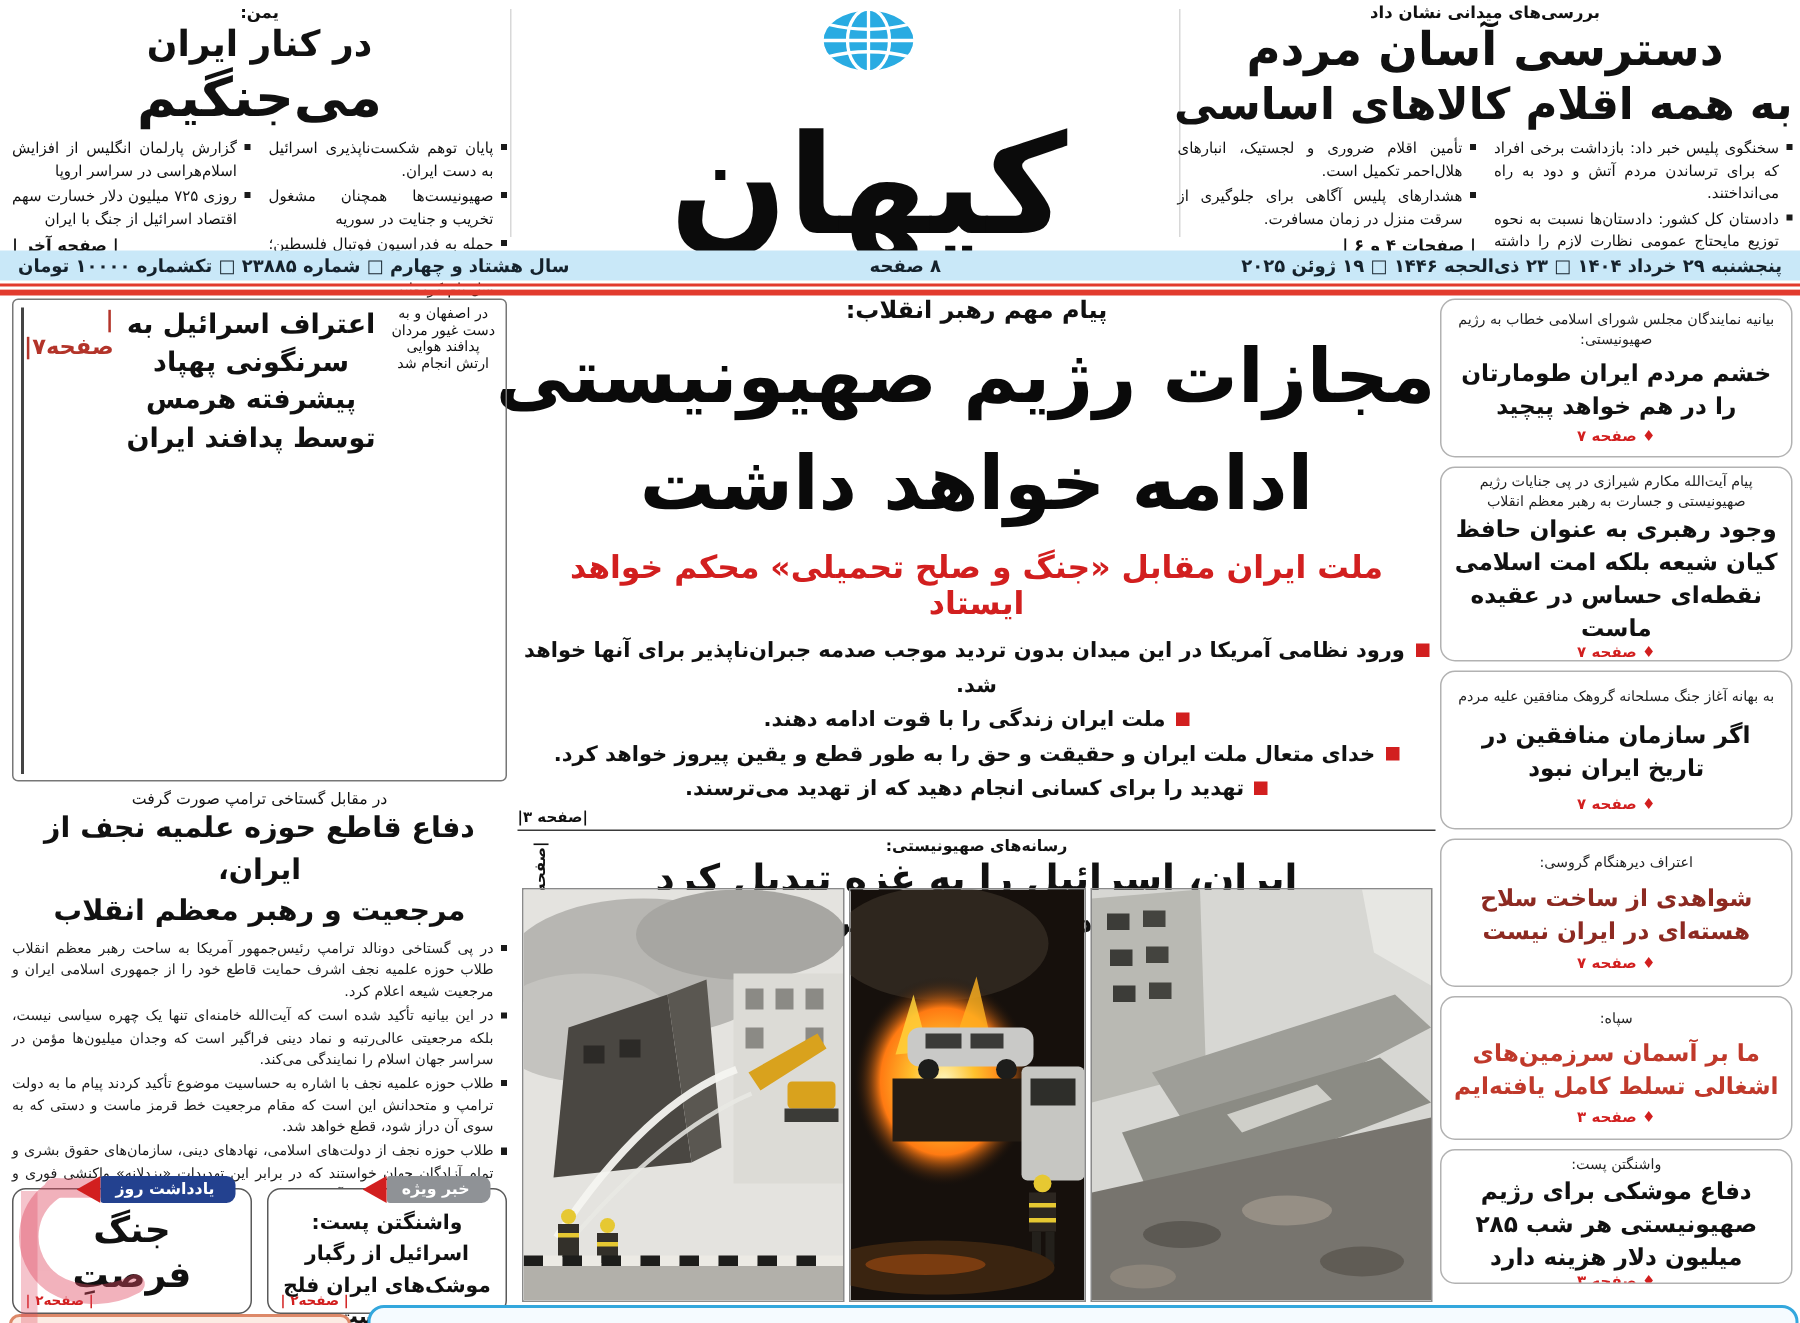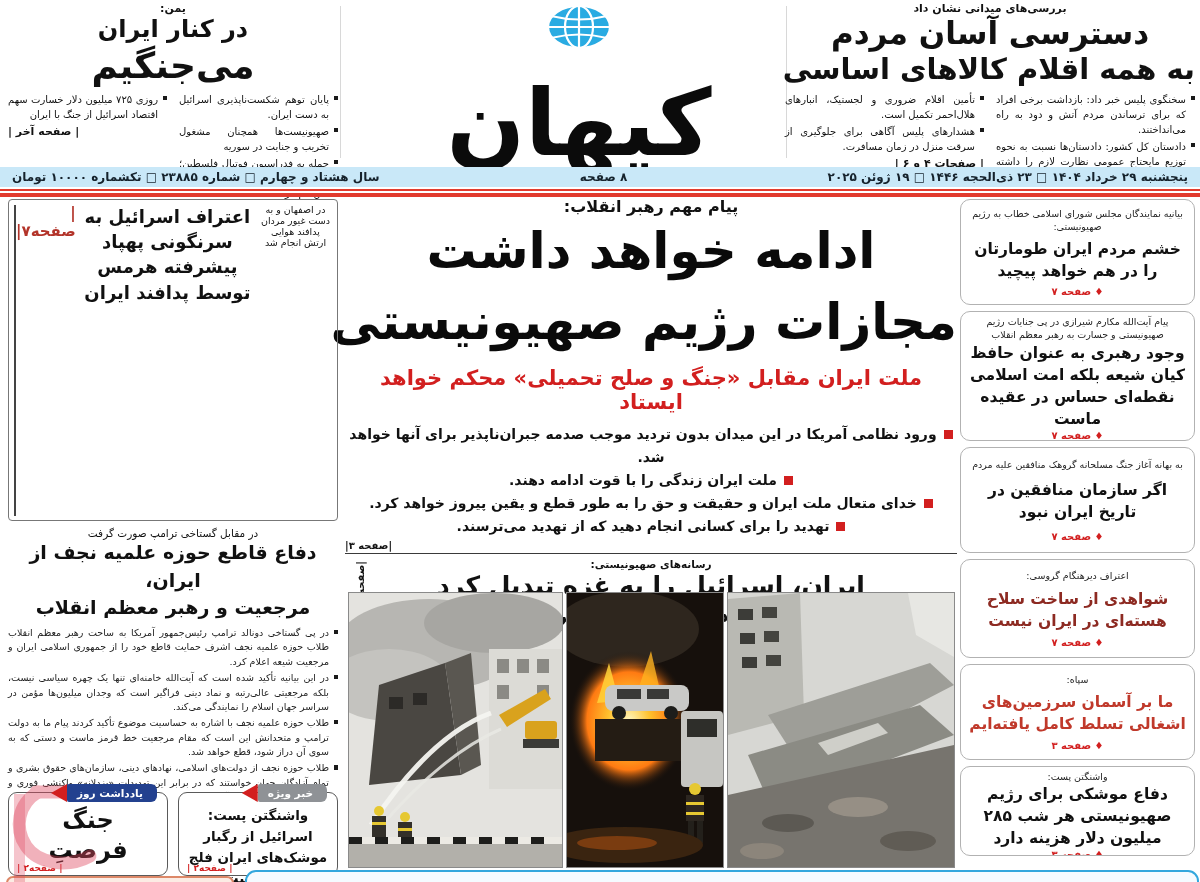--- a/index.html
+++ b/index.html
@@ -98,20 +98,21 @@
     <div class="tkick">یمن:</div>
     <div class="thl" style="font-size:24px">در کنار ایران</div>
     <div class="thl" style="font-size:36px">می‌جنگیم</div>
     <div class="bullets2">
       <div class="bcol">
         <div class="bul">پایان توهم شکست‌ناپذیری اسرائیل به دست ایران.</div>
         <div class="bul">صهیونیست‌ها همچنان مشغول تخریب و جنایت در سوریه</div>
         <div class="bul">حمله به فدراسیون فوتبال فلسطین؛ صهیونیست‌ها ۸۰۰ ورزشکار را قتل‌عام کرده‌اند</div>
       </div>
       <div class="bcol">
+        <div class="bul">گزارش پارلمان انگلیس از افزایش اسلام‌هراسی در سراسر اروپا</div>
         <div class="bul">روزی ۷۲۵ میلیون دلار خسارت سهم اقتصاد اسرائیل از جنگ با ایران</div>
         <div class="pageref" style="text-align:left">| صفحه آخر |</div>
       </div>
     </div>
   </div>
 
   <div class="masthead">
     <span class="mast-globe">
       <svg width="68" height="46" viewBox="0 0 68 46">
         <ellipse cx="34" cy="23" rx="31" ry="21" fill="#29abe2"></ellipse>
@@ -180,22 +181,22 @@
     </div>
     <div class="sbox" style="height:90px">
       <div class="skick">واشنگتن پست:</div>
       <div class="shl">دفاع موشکی برای رژیم صهیونیستی هر شب ۲۸۵ میلیون دلار هزینه دارد</div>
       <div class="spage">♦ صفحه ۳</div>
     </div>
   </div>
 
   <div class="lead">
     <div class="lkick">پیام مهم رهبر انقلاب:</div>
+    <div class="lhl">مجازات رژیم صهیونیستی</div>
     <div class="lhl">ادامه خواهد داشت</div>
-    <div class="lhl">مجازات رژیم صهیونیستی</div>
     <div class="lsub">ملت ایران مقابل «جنگ و صلح تحمیلی» محکم خواهد ایستاد</div>
     <div class="lbullets">
       <div class="lbul">ورود نظامی آمریکا در این میدان بدون تردید موجب صدمه جبران‌ناپذیر برای آنها خواهد شد.</div>
       <div class="lbul">ملت ایران زندگی را با قوت ادامه دهند.</div>
       <div class="lbul">خدای متعال ملت ایران و حقیقت و حق را به طور قطع و یقین پیروز خواهد کرد.</div>
       <div class="lbul">تهدید را برای کسانی انجام دهید که از تهدید می‌ترسند.</div>
     </div>
     <div class="lpage">|صفحه ۳|</div>
     <div class="hrule"></div>
     <div class="gkick">رسانه‌های صهیونیستی:</div>

